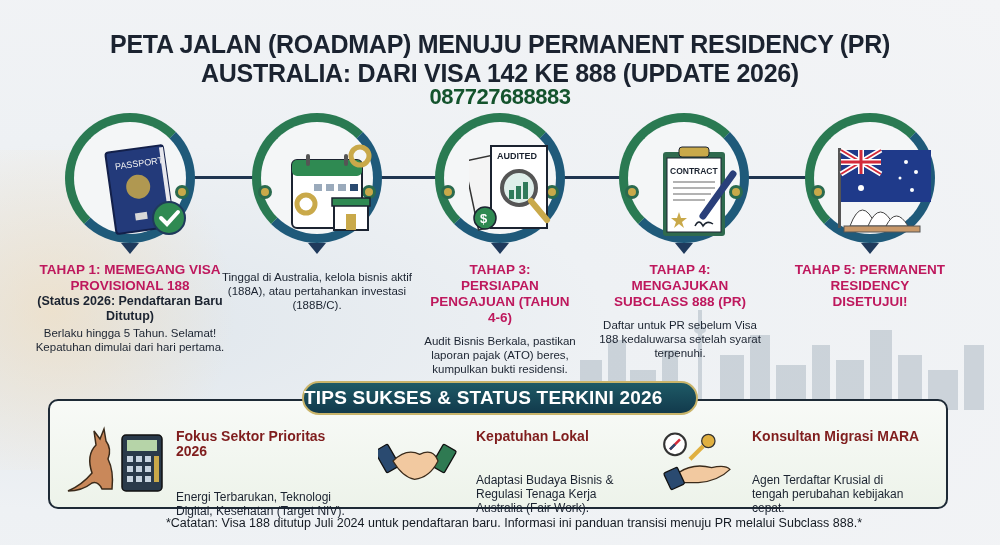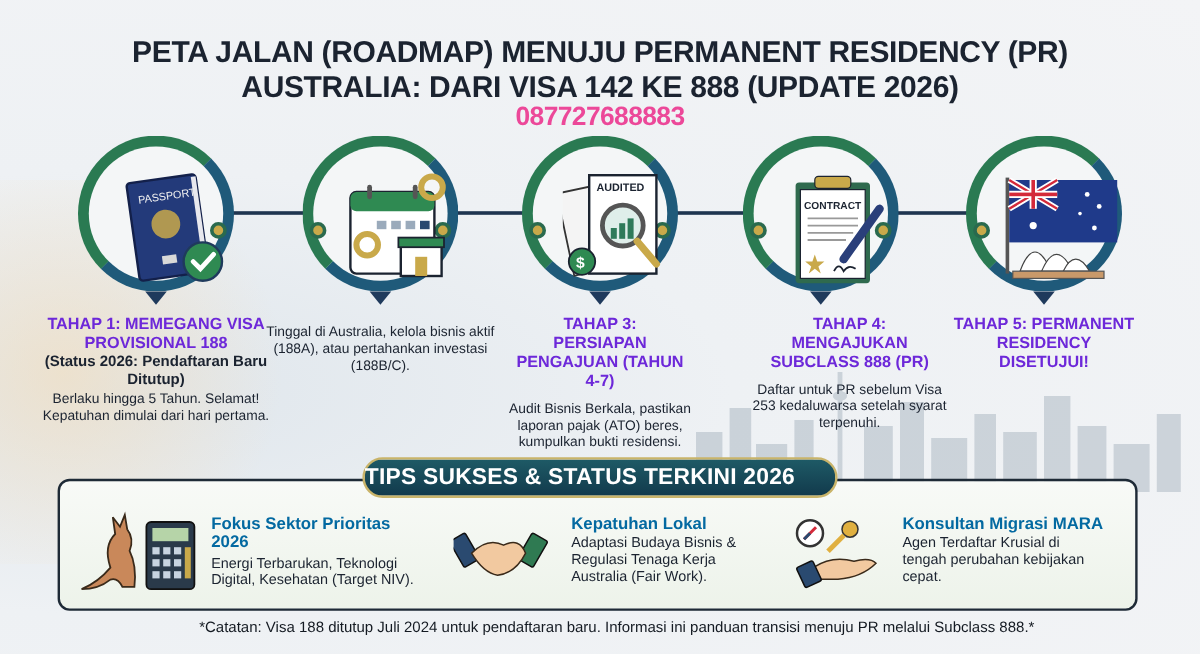--- a/index.html
+++ b/index.html
@@ -19,21 +19,21 @@
     opacity: 0.35;
   }
   .title {
     position: absolute; top: 30px; left: 0; width: 1000px; text-align: center;
     font-family: "Liberation Sans", sans-serif; font-weight: 700; font-size: 25px;
     line-height: 29px; color: #1b2330; letter-spacing: -0.3px;
   }
   .phone {
     position: absolute; top: 84px; left: 0; width: 1000px; text-align: center;
     font-family: "Liberation Sans", sans-serif; font-weight: 700; font-size: 22px;
-    color: #ec4899; letter-spacing: -0.5px; 
+    color: #14532d; letter-spacing: -0.5px; 
   }
   .timeline-line {
     position: absolute; top: 176px; left: 110px; width: 780px; height: 3px; background: #1f3550;
   }
   .step {
     position: absolute; top: 108px; width: 140px; height: 150px;
   }
   .ring {
     position: absolute; left: 5px; top: 5px; width: 130px; height: 130px; border-radius: 50%;
     border: 9px solid #1f5a7a;
@@ -49,21 +49,21 @@
     position: absolute; top: 63px; width: 14px; height: 14px; border-radius: 50%;
     background: #c9a94a; border: 3px solid #2a6a4e;
   }
   .node.l { left: -3px; } .node.r { right: -3px; }
   .icon-box { position: absolute; left: 25px; top: 20px; width: 90px; height: 100px; }
   .step-text {
     position: absolute; top: 262px; width: 200px; text-align: center;
   }
   .step-title {
     font-family: "Liberation Sans", sans-serif; font-weight: 700; font-size: 13.5px;
-    line-height: 16px; color: #6d28d9;
+    line-height: 16px; color: #be185d;
   }
   .step-sub {
     font-family: "Liberation Sans", sans-serif; font-weight: 700; font-size: 12.5px;
     line-height: 15px; color: #1b2330;
   }
   .step-desc {
     font-family: "Liberation Sans", sans-serif; font-size: 11.5px; line-height: 14px;
     color: #1b2330; margin-top: 5px;
   }
   .tips-box {
@@ -75,25 +75,25 @@
     position: absolute; left: 302px; top: 381px; width: 396px; height: 34px;
     border-radius: 17px; background: linear-gradient(180deg, #1e5a66 0%, #123a4c 100%);
     border: 2px solid #c9b46a;
     color: #ffffff; font-family: "Liberation Sans", sans-serif; font-weight: 700;
     font-size: 19px; line-height: 30px; text-align: left; letter-spacing: 0.2px;
   }
   .tip { position: absolute; top: 425px; height: 80px; }
   .tip-icon { position: absolute; left: 0; top: 0; width: 108px; height: 72px; }
   .tip-title {
     position: absolute; font-family: "Liberation Sans", sans-serif; font-weight: 700;
-    font-size: 14px; line-height: 15px; color: #0369a1;
+    font-size: 14px; line-height: 15px; color: #7f1d1d;
   }
   .tip-desc {
     position: absolute; font-family: "Liberation Sans", sans-serif; font-size: 12px;
-    line-height: 14px; color: #1b2330;
+    line-height: 14px; color: #1b2330; margin-top: 28px;
   }
   .footnote {
     position: absolute; top: 516px; left: 0; width: 1000px; text-align: center;
     font-family: "Liberation Sans", sans-serif; font-size: 12.5px; color: #141a22; padding-left: 28px;
   }
 </style>
 </head>
 <body>
 
 <div class="bg-glow"></div>
@@ -240,26 +240,26 @@
 
 <div class="step-text" style="left:30px">
   <div class="step-title">TAHAP 1: MEMEGANG VISA PROVISIONAL 188</div>
   <div class="step-sub">(Status 2026: Pendaftaran Baru Ditutup)</div>
   <div class="step-desc" style="margin-top:2px">Berlaku hingga 5 Tahun. Selamat! Kepatuhan dimulai dari hari pertama.</div>
 </div>
 <div class="step-text" style="left:217px;width:200px">
   <div class="step-desc" style="margin-top:8px">Tinggal di Australia, kelola bisnis aktif (188A), atau pertahankan investasi (188B/C).</div>
 </div>
 <div class="step-text" style="left:400px">
-  <div class="step-title" style="padding:0 30px">TAHAP 3: PERSIAPAN PENGAJUAN (TAHUN 4-7)</div>
+  <div class="step-title" style="padding:0 30px">TAHAP 3: PERSIAPAN PENGAJUAN (TAHUN 4-6)</div>
   <div class="step-desc" style="margin-top:8px;padding:0 10px">Audit Bisnis Berkala, pastikan laporan pajak (ATO) beres, kumpulkan bukti residensi.</div>
 </div>
-<div class="step-text" style="left:608px">
+<div class="step-text" style="left:580px">
   <div class="step-title" style="padding:0 30px">TAHAP 4: MENGAJUKAN SUBCLASS 888 (PR)</div>
-  <div class="step-desc" style="margin-top:8px;padding:0 12px">Daftar untuk PR sebelum Visa 253 kedaluwarsa setelah syarat terpenuhi.</div>
+  <div class="step-desc" style="margin-top:8px;padding:0 12px">Daftar untuk PR sebelum Visa 188 kedaluwarsa setelah syarat terpenuhi.</div>
 </div>
 <div class="step-text" style="left:770px">
   <div class="step-title" style="padding:0 24px">TAHAP 5: PERMANENT RESIDENCY DISETUJUI!</div>
 </div>
 
 <div class="tips-box"></div>
 <div class="tips-header">TIPS SUKSES &amp; STATUS TERKINI 2026</div>
 
 <div class="tip" style="left:62px;width:260px">
   <svg class="tip-icon" viewBox="0 0 108 72">

